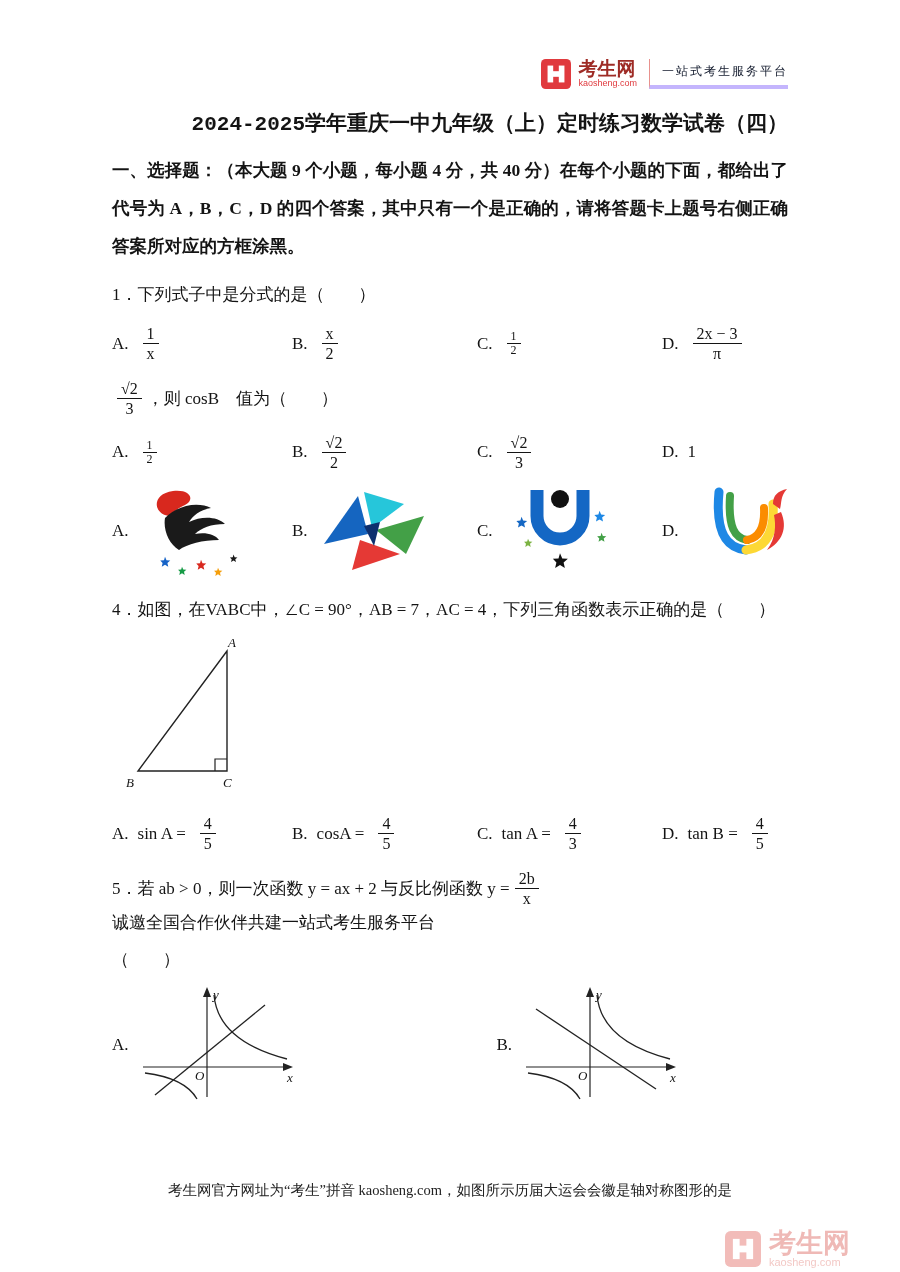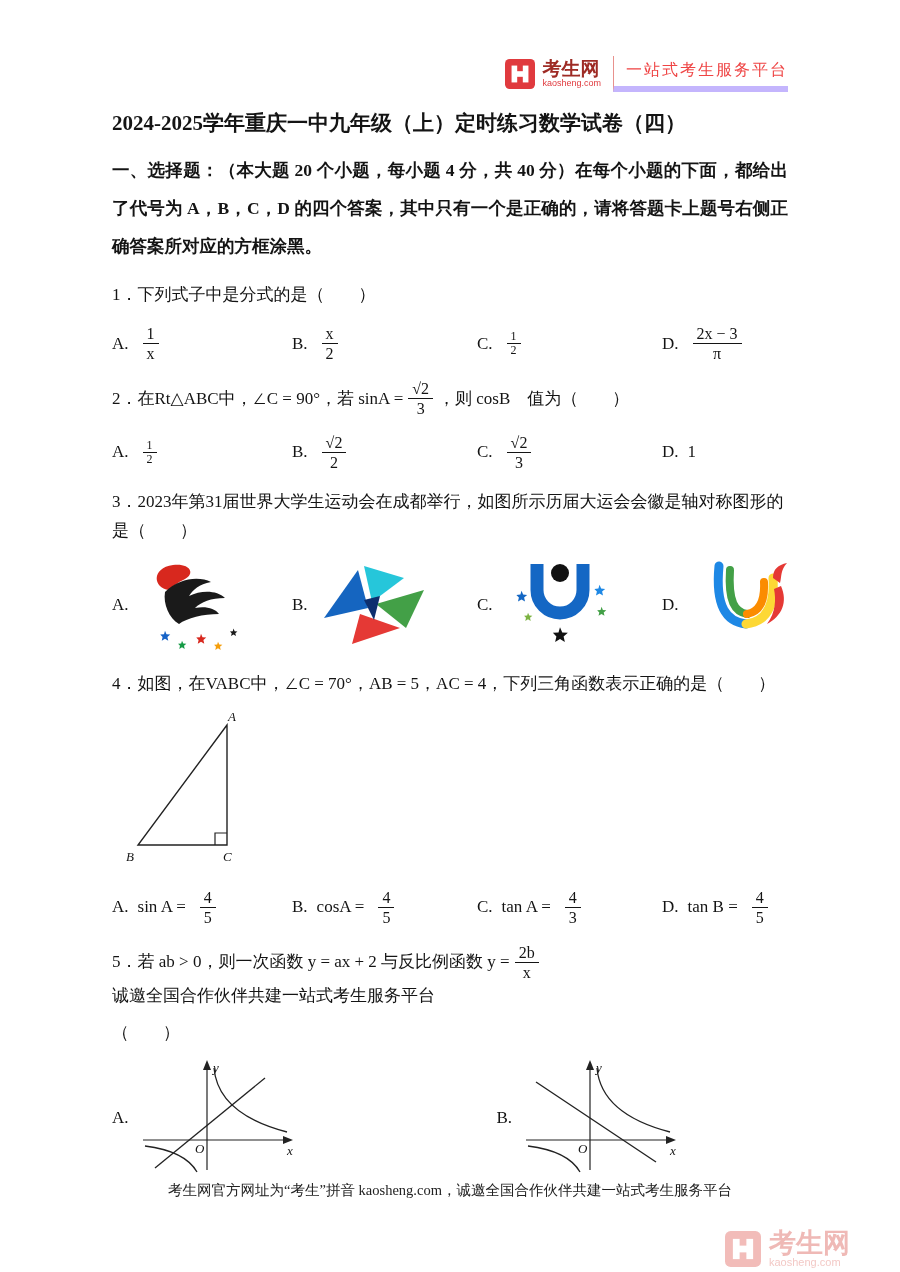--- a/index.html
+++ b/index.html
@@ -11,24 +11,24 @@
   }
   .content { padding:46px 84px 0 84px; }
 
   
   .header { display:flex; justify-content:flex-end; align-items:center; height:46px; }
   .logo { display:flex; align-items:center; }
   .logo-mark { width:30px; height:30px; margin-right:7px; }
   .logo-texts { display:flex; flex-direction:column; line-height:1.05; }
   .logo-name { color:#9e2b25; font-weight:bold; font-size:19px; font-family:"Liberation Sans",sans-serif; }
   .logo-domain { color:#e03a3e; font-size:9px; font-family:"Liberation Sans",sans-serif; }
-  .tagline { color:#ef4444; font-size:16px; letter-spacing:2px; margin-left:12px; padding:4px 0 5px 12px;
-             border-left:1px solid #e8918d; border-bottom:6px solid #c4b5fd; }
-
-  .title { text-align:left; font-size:21px; font-weight:bold; margin-top:12px; }
+  .tagline { color:#0f172a; font-size:12px; letter-spacing:2px; margin-left:12px; padding:4px 0 5px 12px;
+             border-left:1px solid #e8918d; border-bottom:4px solid #c4b5fd; }
+
+  .title { text-align:right; font-size:21px; font-weight:bold; margin-top:12px;font-family:Liberation Mono, monospace; }
   .intro { margin-top:14px; font-weight:bold; font-size:17.5px; line-height:38px; text-align:justify; }
 
   .q-text { margin-top:16px; line-height:1.7;font-family:Liberation Serif, serif; }
   .q-text.with-frac { display:flex; align-items:center; flex-wrap:wrap; }
 
   .frac { display:inline-block; text-align:center; vertical-align:middle; margin:0 5px; font-size:16px; line-height:1.2; }
   .frac .num { display:block; border-bottom:1px solid #141414; padding:0 4px; }
   .frac .den { display:block; padding:0 4px; }
   .frac.small { font-size:12px; line-height:1.1; }
 
@@ -80,21 +80,21 @@
         <span class="logo-texts">
           <span class="logo-name">考生网</span>
           <span class="logo-domain">kaosheng.com</span>
         </span>
         <span class="tagline">一站式考生服务平台</span>
       </div>
     </div>
 
     <h1 class="title">2024-2025学年重庆一中九年级（上）定时练习数学试卷（四）</h1>
 
-    <p class="intro">一、选择题：（本大题 20 个小题，每小题 4 分，共 40 分）在每个小题的下面，都给出了代号为 A，B，C，D 的四个答案，其中只有一个是正确的，请将答题卡上题号右侧正确答案所对应的方框涂黑。</p>
+    <p class="intro">一、选择题：（本大题 9 个小题，每小题 4 分，共 40 分）在每个小题的下面，都给出了代号为 A，B，C，D 的四个答案，其中只有一个是正确的，请将答题卡上题号右侧正确答案所对应的方框涂黑。</p>
 
     <p class="q-text">1．下列式子中是分式的是（　　）</p>
     <div class="opt-row">
       <div class="opt">
         <span class="opt-label">A.</span>
         <span class="frac">
           <span class="num">1</span>
           <span class="den">x</span>
         </span>
       </div>
@@ -115,21 +115,20 @@
       <div class="opt">
         <span class="opt-label">D.</span>
         <span class="frac">
           <span class="num">2x − 3</span>
           <span class="den">π</span>
         </span>
       </div>
     </div>
 
     <p class="q-text with-frac">
-      <span>2．在Rt△ABC中，∠C = 90°，若 sinA =</span>
       <span class="frac">
         <span class="num">√2</span>
         <span class="den">3</span>
       </span>
       <span>，则 cosB　值为（　　）</span>
     </p>
     <div class="opt-row">
       <div class="opt">
         <span class="opt-label">A.</span>
         <span class="frac small">
@@ -150,21 +149,20 @@
           <span class="num">√2</span>
           <span class="den">3</span>
         </span>
       </div>
       <div class="opt">
         <span class="opt-label">D.</span>
         <span>1</span>
       </div>
     </div>
 
-    <p class="q-text">3．2023年第31届世界大学生运动会在成都举行，如图所示历届大运会会徽是轴对称图形的是（　　）</p>
     <div class="emblem-row">
       <div class="emblem-cell">
         <span class="opt-label">A.</span>
         <svg width="115" height="98" viewBox="0 0 115 98">
           <path d="M30 34 C14 32 12 12 34 9 C52 7 56 18 46 23 C38 27 34 30 30 34 Z" fill="#d8281e"></path>
           <path d="M26 36 C40 22 60 20 72 26 C60 28 54 34 50 40 C62 34 78 34 86 42 C72 42 62 46 56 52 C66 50 76 52 80 58 C64 58 48 62 40 68 C30 62 24 48 26 36 Z" fill="#1a1a1a"></path>
           <use href="#star" x="20" y="74" width="12" height="12" fill="#1663c7"></use>
           <use href="#star" x="38" y="84" width="10" height="10" fill="#169b46"></use>
           <use href="#star" x="56" y="77" width="12" height="12" fill="#d8281e"></use>
           <use href="#star" x="74" y="85" width="10" height="10" fill="#f59e0b"></use>
@@ -200,21 +198,21 @@
           <path d="M30 10 C26 52 38 66 57 68" fill="none" stroke="#1e88e5" stroke-width="9" stroke-linecap="round"></path>
           <path d="M41 14 C39 46 46 56 58 58" fill="none" stroke="#43a047" stroke-width="8" stroke-linecap="round"></path>
           <path d="M57 68 C76 66 86 52 84 22" fill="none" stroke="#fdd835" stroke-width="9" stroke-linecap="round"></path>
           <path d="M58 58 C70 56 76 46 75 26" fill="none" stroke="#fb8c00" stroke-width="8" stroke-linecap="round"></path>
           <path d="M84 22 C84 13 89 9 98 7 C91 15 93 20 91 27 Z" fill="#e53935"></path>
           <path d="M92 30 C99 46 93 60 78 68 C87 56 87 43 85 33 Z" fill="#e53935"></path>
         </svg>
       </div>
     </div>
 
-    <p class="q-text">4．如图，在VABC中，∠C = 70°，AB = 5，AC = 4，下列三角函数表示正确的是（　　）</p>
+    <p class="q-text">4．如图，在VABC中，∠C = 90°，AB = 7，AC = 4，下列三角函数表示正确的是（　　）</p>
     <div class="figure-wrap">
       <svg width="190" height="160" viewBox="0 0 190 160">
         <polygon points="105,16 16,136 105,136" fill="none" stroke="#222" stroke-width="1.4"></polygon>
         <polyline points="93,136 93,124 105,124" fill="none" stroke="#222" stroke-width="1.2"></polyline>
         <text class="axis-text" x="106" y="12">A</text>
         <text class="axis-text" x="4" y="152">B</text>
         <text class="axis-text" x="101" y="152">C</text>
       </svg>
     </div>
     <div class="opt-row">
@@ -290,21 +288,21 @@
           <path d="M8 88 Q48 93 60 114" fill="none" stroke="#222" stroke-width="1.3"></path>
           <text class="axis-text" x="76" y="14">y</text>
           <text class="axis-text" x="150" y="97">x</text>
           <text class="axis-text" x="58" y="95">O</text>
         </svg>
       </div>
     </div>
 
   </div>
 
-  <p class="footer">考生网官方网址为“考生”拼音 kaosheng.com，诚邀全国合作伙伴共建一站式考生服务平台</p>
+  <p class="footer">考生网官方网址为“考生”拼音 kaosheng.com，如图所示历届大运会会徽是轴对称图形的是</p>
 
   <div class="watermark">
     <svg width="36" height="36" viewBox="0 0 32 32">
       <rect width="32" height="32" rx="5" fill="#f2bcb9"></rect>
       <rect x="7" y="7" width="6" height="18" fill="#fff"></rect>
       <rect x="19" y="7" width="6" height="18" fill="#fff"></rect>
       <rect x="12" y="13" width="8" height="6" fill="#fff"></rect>
     </svg>
     <span class="wm-texts">
       <span class="wm-name">考生网</span>

